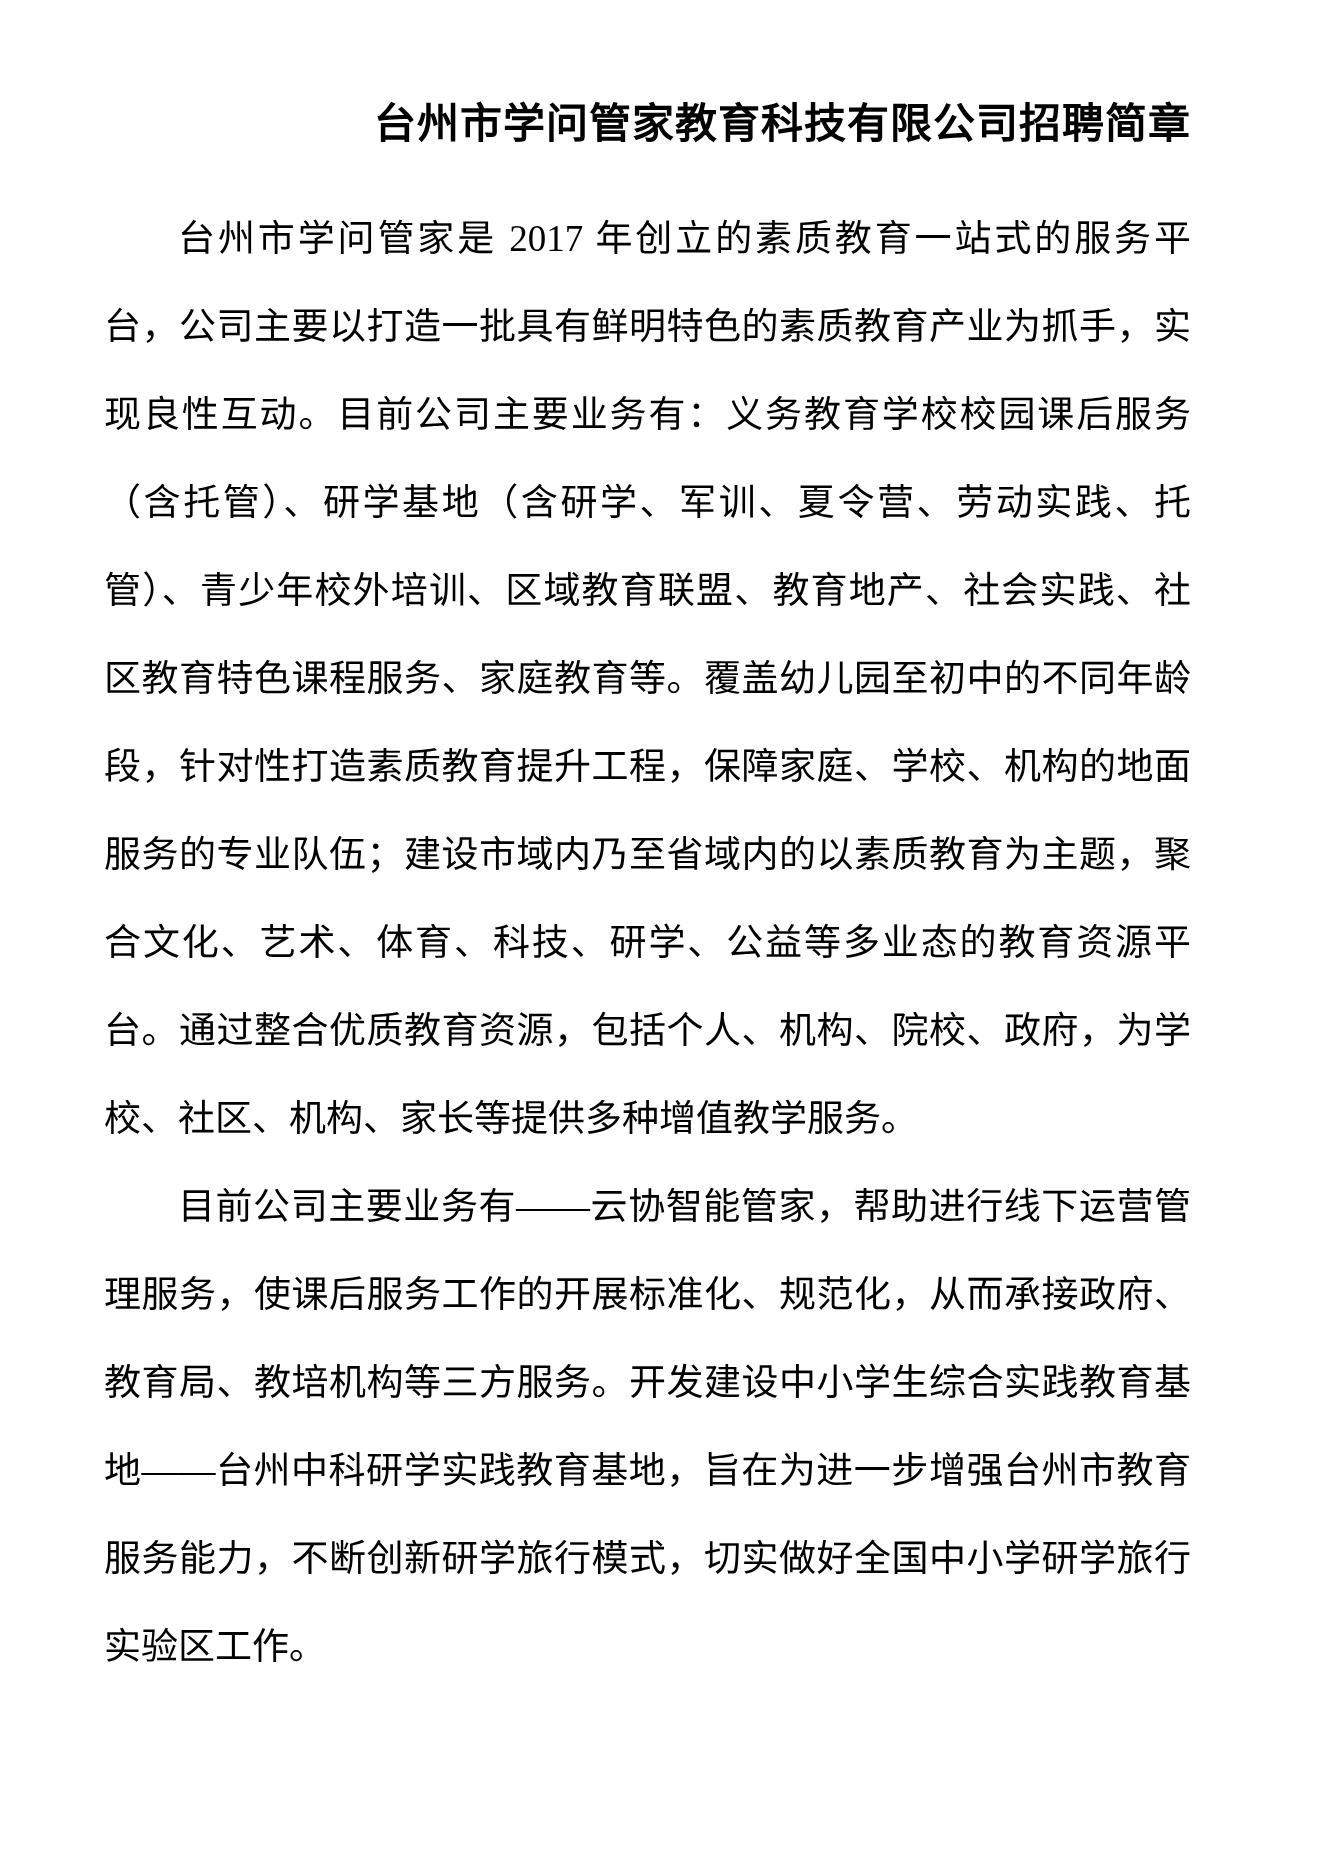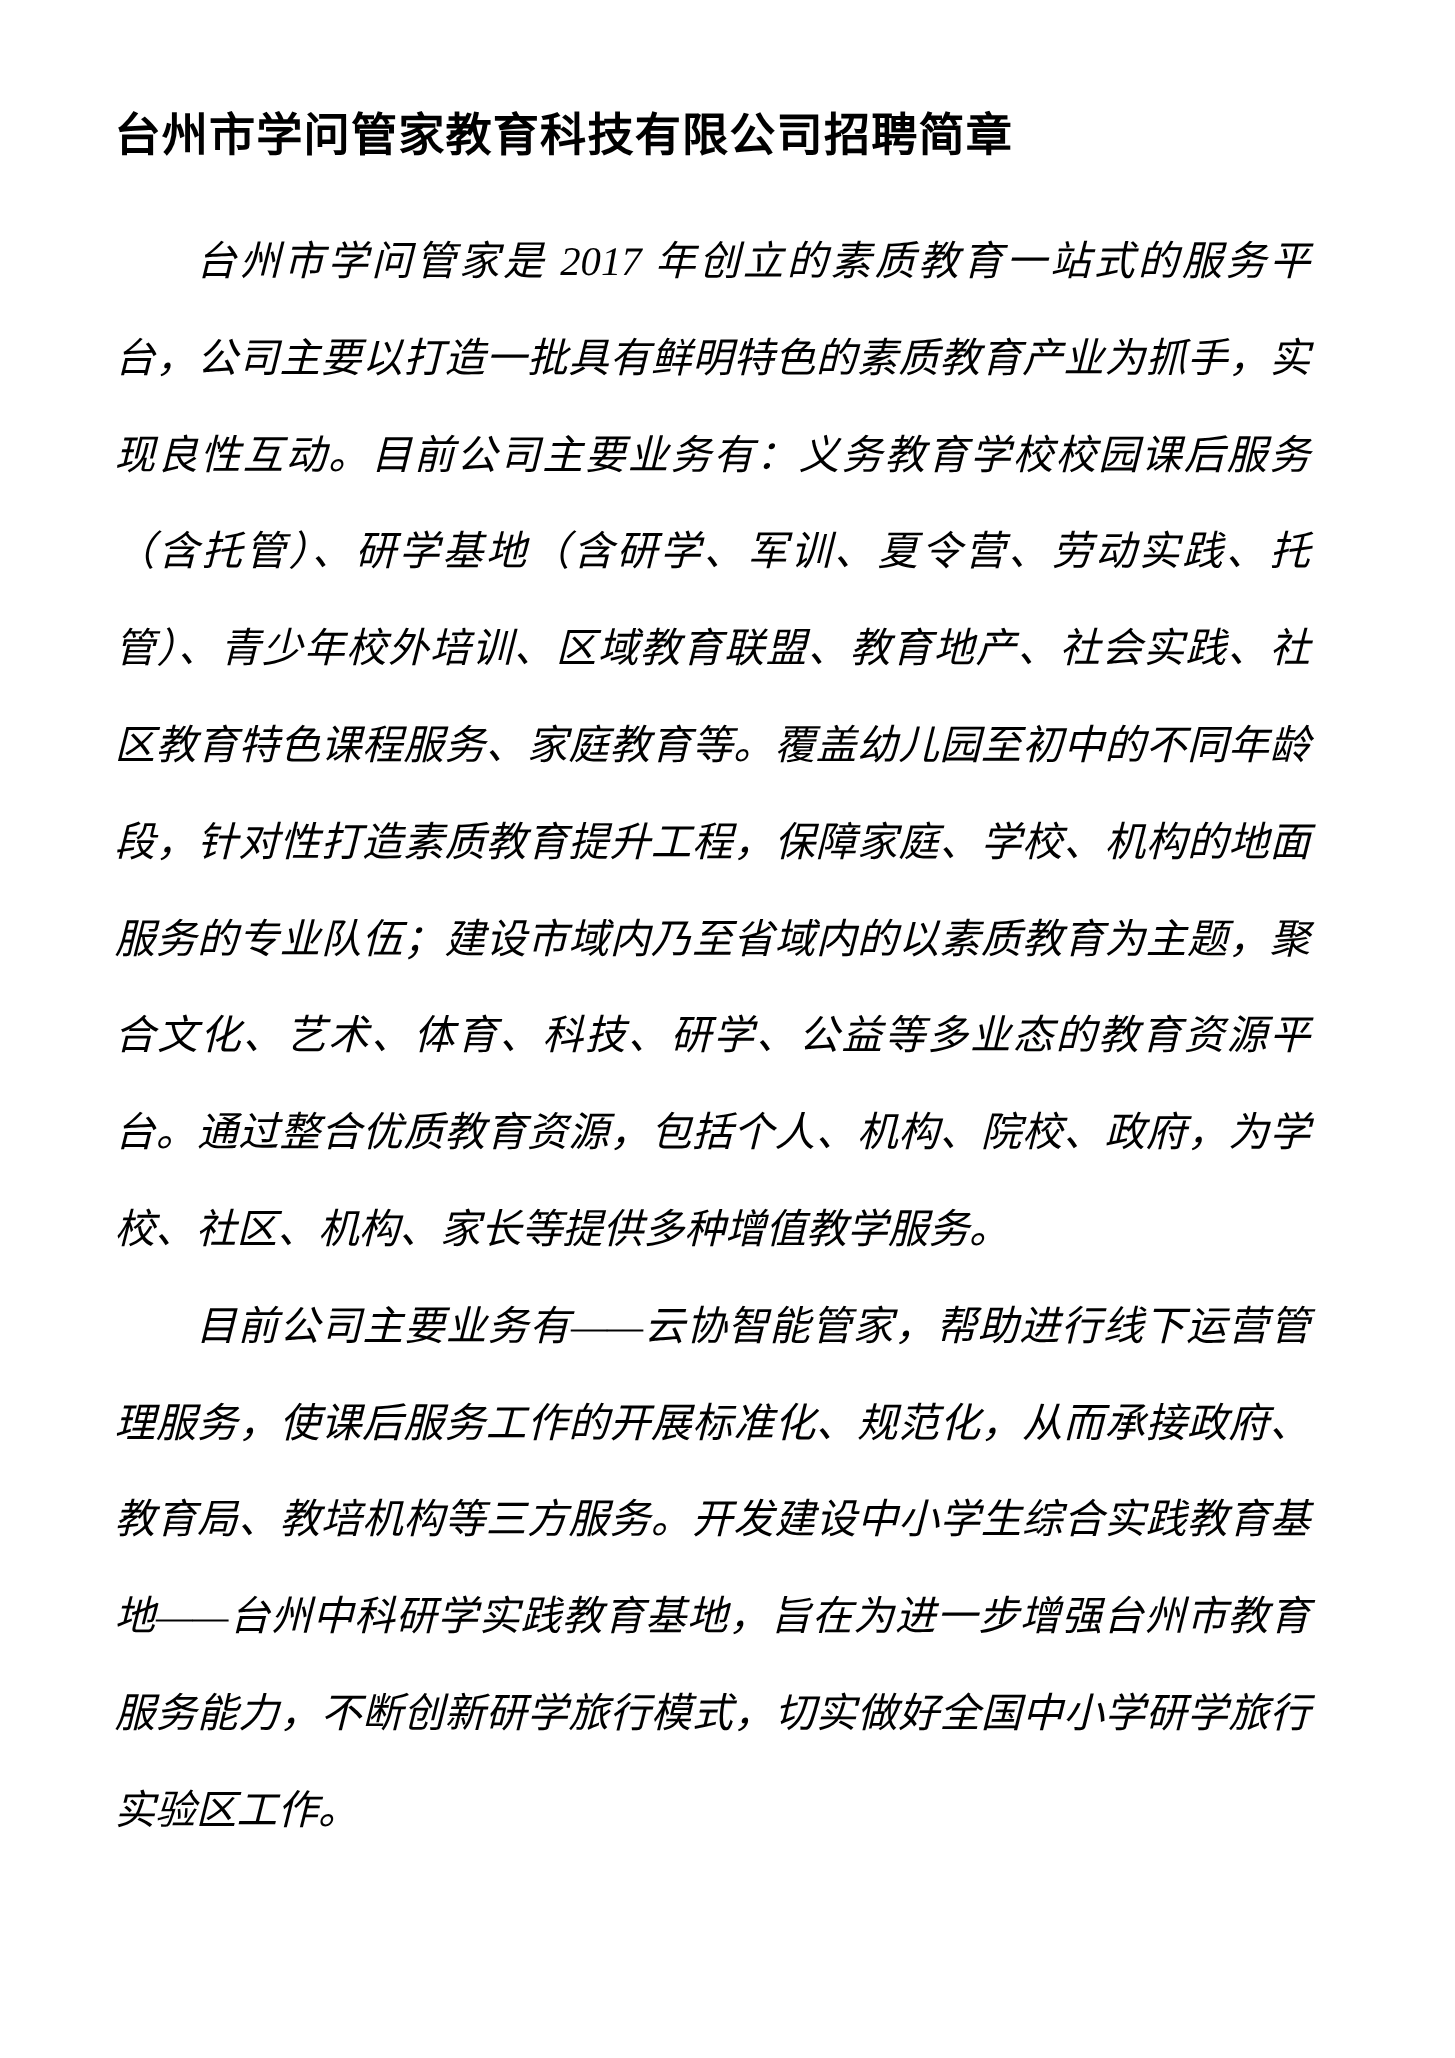--- a/index.html
+++ b/index.html
@@ -17,36 +17,35 @@
   .doc-page {
     box-sizing: border-box;
     width: 1323px;
     height: 1871px;
     background: #ffffff;
     padding: 98px 132px 0 104px;
   }
   .doc-title {
     font-size: 42px;
     font-weight: bold;
-    text-align: left;
+    text-align: right;
     line-height: 1.25;
     margin: 0 0 44px 0;
     letter-spacing: 1px;
     color: #000000;
   }
   .doc-body p {
     font-size: 37px;
     line-height: 88px;
     text-align: justify;
     text-indent: 2em;
     margin: 0;
     padding: 0;
     color: #000000;
     word-break: break-all;
-    font-style: italic;
   }
 </style>
 </head>
 <body>
 
 <div class="doc-page">
   <h1 class="doc-title">台州市学问管家教育科技有限公司招聘简章</h1>
   <div class="doc-body">
     <p>台州市学问管家是 2017 年创立的素质教育一站式的服务平台，公司主要以打造一批具有鲜明特色的素质教育产业为抓手，实现良性互动。目前公司主要业务有：义务教育学校校园课后服务（含托管）、研学基地（含研学、军训、夏令营、劳动实践、托管）、青少年校外培训、区域教育联盟、教育地产、社会实践、社区教育特色课程服务、家庭教育等。覆盖幼儿园至初中的不同年龄段，针对性打造素质教育提升工程，保障家庭、学校、机构的地面服务的专业队伍；建设市域内乃至省域内的以素质教育为主题，聚合文化、艺术、体育、科技、研学、公益等多业态的教育资源平台。通过整合优质教育资源，包括个人、机构、院校、政府，为学校、社区、机构、家长等提供多种增值教学服务。</p>
     <p>目前公司主要业务有——云协智能管家，帮助进行线下运营管理服务，使课后服务工作的开展标准化、规范化，从而承接政府、教育局、教培机构等三方服务。开发建设中小学生综合实践教育基地——台州中科研学实践教育基地，旨在为进一步增强台州市教育服务能力，不断创新研学旅行模式，切实做好全国中小学研学旅行实验区工作。</p>

